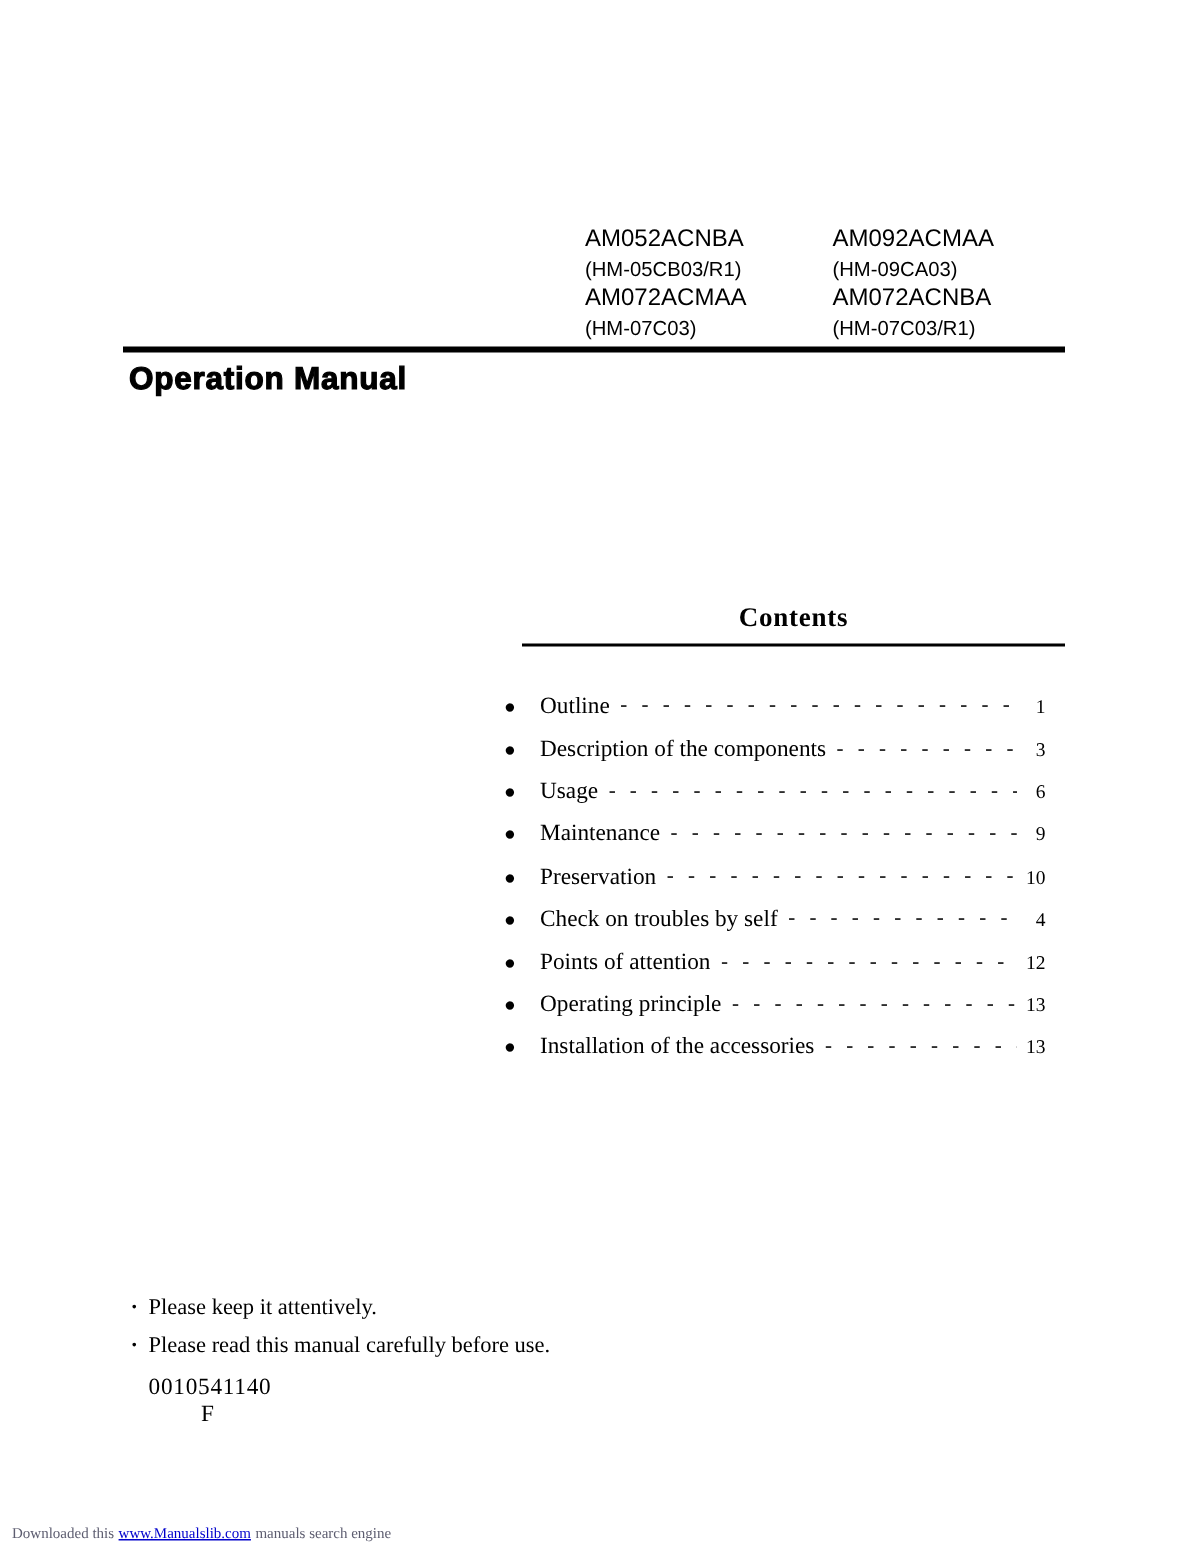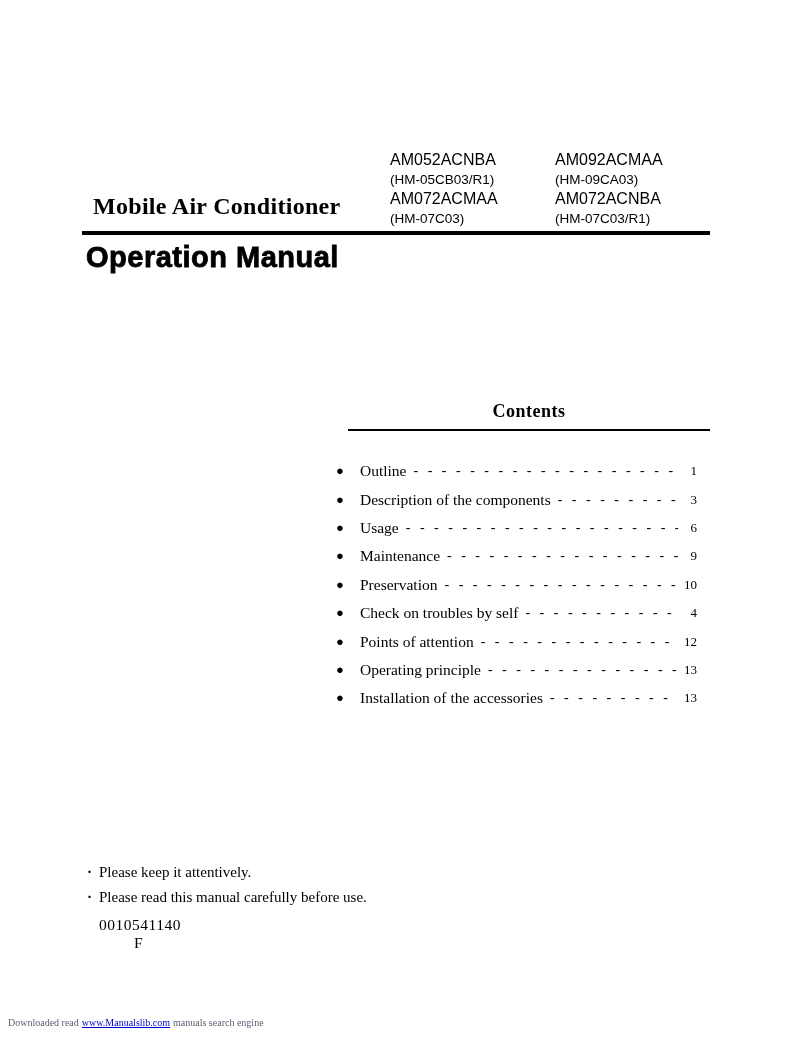--- a/index.html
+++ b/index.html
@@ -42,21 +42,21 @@
     top:231px;
     width:628px;
     height:4px;
     background:#000;
   }
 
   .manual-title {
     position:absolute;
     left:86px;
     top:241px;
-    font-size:29px;
+    font-size:21px;
     font-weight:bold;
     font-family:"Liberation Sans", sans-serif;
     -webkit-text-stroke:0.8px #000;
     letter-spacing:0.5px;
     white-space:nowrap;
   }
 
   
   .contents-heading {
     position:absolute;
@@ -148,21 +148,20 @@
     text-decoration:underline;
     margin:0 3px;
     cursor:pointer;
   }
 </style>
 </head>
 <body>
 
 <div class="page">
 
-  <div class="product-title">Mobile Air Conditioner</div>
 
   <div class="models">
     <div class="model-col">
       <div class="model-name">AM052ACNBA</div>
       <div class="model-code">(HM-05CB03/R1)</div>
       <div class="model-name">AM072ACMAA</div>
       <div class="model-code">(HM-07C03)</div>
     </div>
     <div class="model-col">
       <div class="model-name">AM092ACMAA</div>
@@ -242,16 +241,16 @@
     </div>
     <div class="note-line">
       <span class="note-bullet">·</span><span>Please read this manual carefully before use.</span>
     </div>
   </div>
 
   <div class="doc-number">0010541140</div>
   <div class="revision">F</div>
 
   <div class="footer">
-    <span>Downloaded read</span><span class="link">www.Manualslib.com</span><span>manuals search engine</span>
+    <span>Downloaded this</span><span class="link">www.Manualslib.com</span><span>manuals search engine</span>
   </div>
 
 </div>
 
 </body></html>

